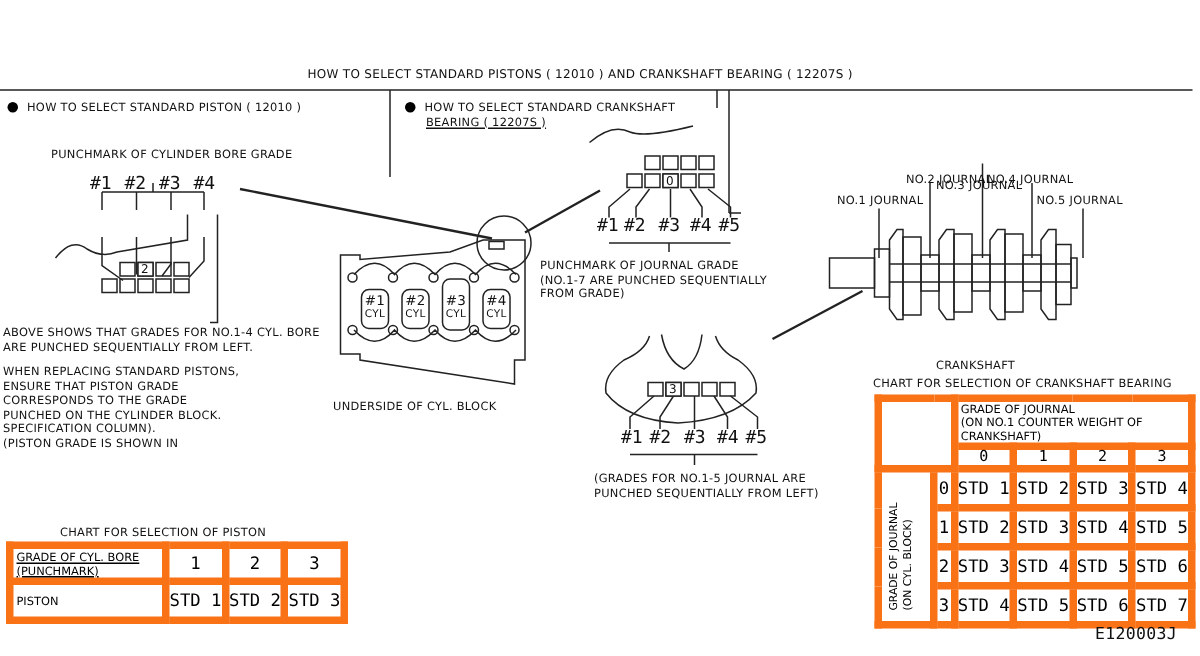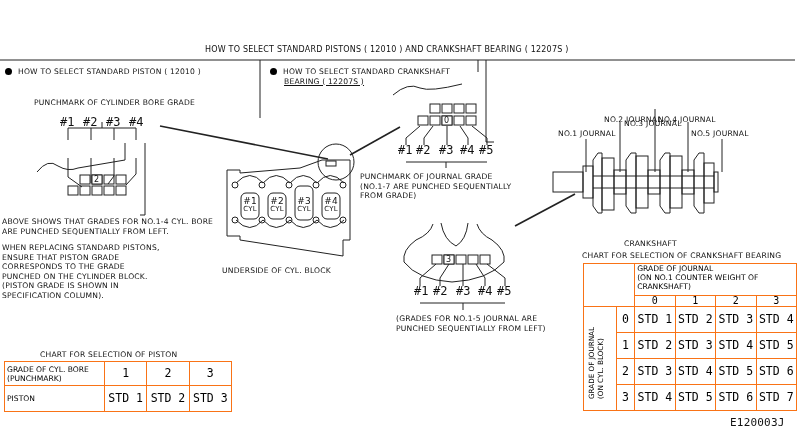--- a/index.html
+++ b/index.html
@@ -3,21 +3,21 @@
 <meta charset="utf-8">
 <style>
   html, body { margin: 0; padding: 0; background: #ffffff; }
   body { width: 800px; height: 437px; position: relative; overflow: hidden;
          font-family: "DejaVu Sans Mono", monospace; color: #000; }
   .txt { position: absolute; font-family: "DejaVu Sans", sans-serif; font-size: 7.6px;
          letter-spacing: 0.2px; line-height: 9.5px; white-space: nowrap; color: #111; }
   .big { font-family: "DejaVu Sans Mono", monospace; font-size: 12px; letter-spacing: 0px; }
   svg.diagram { position: absolute; left: 0; top: 0; }
   table.grid { position: absolute; border-collapse: collapse; }
-  table.grid td { border: 1px solid #f97316; padding: 0 2px; font-family: "DejaVu Sans", sans-serif;
+  table.grid td { border: 5px solid #f97316; padding: 0 2px; font-family: "DejaVu Sans", sans-serif;
                   font-size: 7.6px; line-height: 9px; white-space: nowrap; }
   table.grid td.val { font-family: "DejaVu Sans Mono", monospace; font-size: 11.5px; text-align: center; padding: 0; }
   .bullet { display: inline-block; width: 7px; height: 7px; border-radius: 50%; background: #000;
             margin-right: 6px; vertical-align: -1px; }
   .vlabel { position: absolute; transform: rotate(-90deg); transform-origin: left top;
             font-family: "DejaVu Sans", sans-serif; font-size: 7.2px; line-height: 8.5px; white-space: nowrap; }
 </style>
 </head>
 <body>
 
@@ -159,22 +159,22 @@
 
 <div class="txt" style="left:2px; top:217px;">
   <div>ABOVE SHOWS THAT GRADES FOR NO.1-4 CYL. BORE</div>
   <div>ARE PUNCHED SEQUENTIALLY FROM LEFT.</div>
 </div>
 <div class="txt" style="left:2px; top:243px;">
   <div>WHEN REPLACING STANDARD PISTONS,</div>
   <div>ENSURE THAT PISTON GRADE</div>
   <div>CORRESPONDS TO THE GRADE</div>
   <div>PUNCHED ON THE CYLINDER BLOCK.</div>
+  <div>SPECIFICATION COLUMN).</div>
   <div>(PISTON GRADE IS SHOWN IN</div>
-  <div>SPECIFICATION COLUMN).</div>
 </div>
 
 <div class="txt" style="left:243px; top:197px; text-align:center; width:14px; font-size:7px; line-height:8px;">
   <div style="font-size:9px;">#1</div>
     <div>CYL</div>
 </div>
 <div class="txt" style="left:270px; top:197px; text-align:center; width:14px; font-size:7px; line-height:8px;">
   <div style="font-size:9px;">#2</div>
     <div>CYL</div>
 </div>
@@ -219,21 +219,21 @@
 <div class="txt" style="left:592px; top:115px;margin-left:12px;">NO.2 JOURNAL</div>
 <div class="txt" style="left:624px; top:119px;text-align:right;">NO.3 JOURNAL</div>
 <div class="txt" style="left:658px; top:115px;">NO.4 JOURNAL</div>
 <div class="txt" style="left:691px; top:129px;">NO.5 JOURNAL</div>
 <div class="txt" style="left:624px; top:219px;margin-top:20px;">CRANKSHAFT</div>
 
 <div class="txt" style="left:40px; top:350px;">CHART FOR SELECTION OF PISTON</div>
 <table class="grid" style="left:4px; top:361px; width:228px;">
   <tbody>
       <tr style="height:24px;">
-    <td style="width:95px;">
+    <td style="width:95px;text-decoration:underline;">
       <div>GRADE OF CYL. BORE</div>
       <div>(PUNCHMARK)</div>
     </td>
     <td class="val">1</td>
     <td class="val">2</td>
     <td class="val">3</td>
   </tr>
   <tr style="height:26px;">
     <td>PISTON</td>
     <td class="val">STD 1</td>

